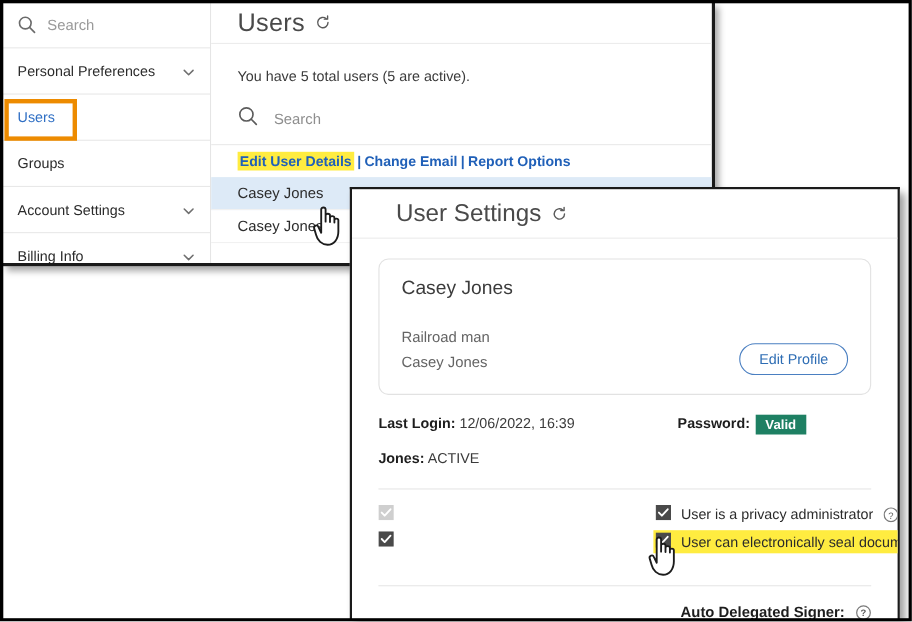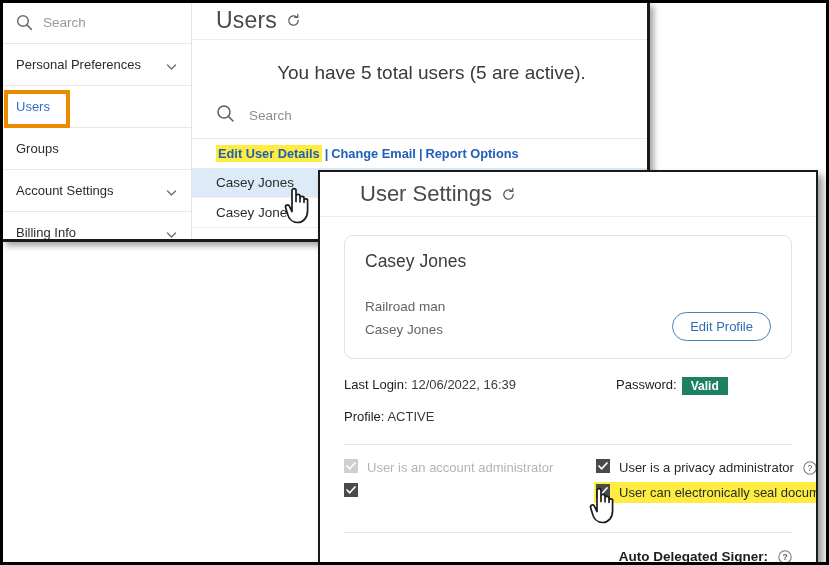--- a/index.html
+++ b/index.html
@@ -67,21 +67,21 @@
   .users-head {
     height: 38px; box-sizing: border-box;
     border-bottom: 1px solid #ececec;
     display: flex; align-items: center; padding-left: 24px;
   }
   .page-title {
     font-size: 23px; color: #4a4a4a; font-weight: 400; letter-spacing: .2px;
   }
   .refresh-ico { margin-left: 9px; display: inline-flex; align-items: center; }
   .users-count {
-    padding: 22px 0 0 24px; font-size: 19px; color: #3a3a3a; text-align: center;
+    padding: 22px 0 0 24px; font-size: 13px; color: #3a3a3a;
   }
   .users-search {
     margin: 16px 0 0 24px; display: flex; align-items: center;
     height: 30px;
   }
   .users-search .ph { color: #8e8e8e; font-size: 13.5px; margin-left: 14px; }
   .list-divider {
     margin-top: 8px; height: 1px; background: #e9e9e9;
   }
   .action-links {
@@ -142,21 +142,21 @@
     border: 1px solid #4a7fc1; border-radius: 16px;
     color: #2e6db4; background: #fff;
     font-size: 13px; padding: 6px 17px; cursor: pointer;
     font-family: "Liberation Sans", sans-serif;
   }
 
   .meta-row {
     margin: 18px 24px 0 24px; position: relative; height: 20px;
     font-size: 13px; color: #333;
   }
-  .meta-row .k { font-weight: normal; color: #1d1d1d; }
+  .meta-row .k { font-weight: bold; color: #1d1d1d; }
   .meta-row .v { color: #3b3b3b; }
   .meta-right { position: absolute; left: 272px; top: 0; }
   .badge-valid {
     display: inline-block; background: #1e8063; color: #ffffff;
     font-size: 12px; font-weight: bold; padding: 2px 9px; margin-left: 5px;
     vertical-align: middle;
   }
   .meta-row2 { margin: 12px 24px 0 24px; font-size: 13px; }
 
   .sect-div { margin: 15px 24px 0 24px; height: 1px; background: #e6e6e6; }
@@ -306,36 +306,35 @@
 
     <div class="meta-row">
       <span class="k">Last Login:</span>
       <span class="v">12/06/2022, 16:39</span>
       <span class="meta-right">
         <span class="k">Password:</span><span class="badge-valid">Valid</span>
       </span>
     </div>
 
     <div class="meta-row meta-row2">
-      <span class="k">Profile:</span>
+      <span class="k">Jones:</span>
       <span class="v">ACTIVE</span>
     </div>
 
     <div class="sect-div"></div>
 
     <div class="cb-grid">
 
       <div class="cb-item disabled cb-r0c0">
         <span>
           <svg width="14" height="14" viewBox="0 0 14 14">
             <rect x="0.6" y="0.6" width="12.8" height="12.8" fill="#cfcfcf" stroke="#cfcfcf" stroke-width="1.2"></rect>
             <polyline points="3,7 5.7,9.8 11,4" fill="none" stroke="#ffffff" stroke-width="1.7" stroke-linecap="round" stroke-linejoin="round"></polyline>
           </svg>
         </span>
-        <span class="lbl">User is an account administrator</span>
       </div>
 
       <div class="cb-item cb-r1c0">
         <span>
           <svg width="14" height="14" viewBox="0 0 14 14">
             <rect x="0.6" y="0.6" width="12.8" height="12.8" fill="#4a4a4a" stroke="#4a4a4a" stroke-width="1.2"></rect>
             <polyline points="3,7 5.7,9.8 11,4" fill="none" stroke="#ffffff" stroke-width="1.7" stroke-linecap="round" stroke-linejoin="round"></polyline>
           </svg>
         </span>
       </div>

